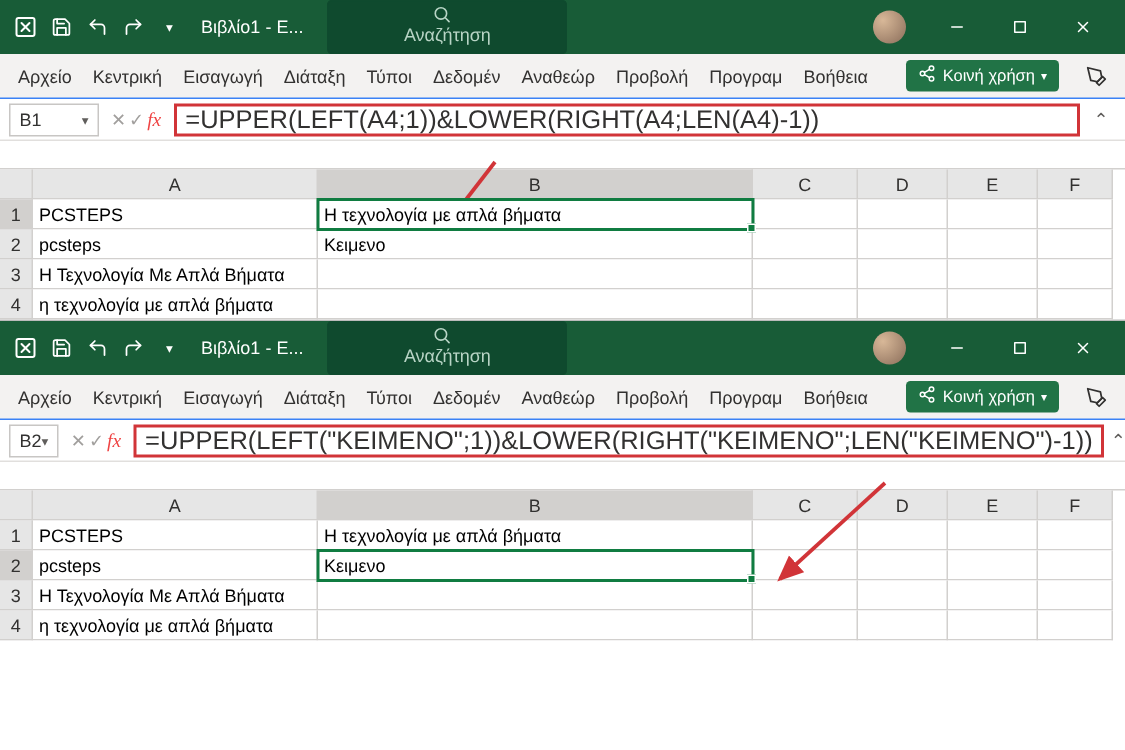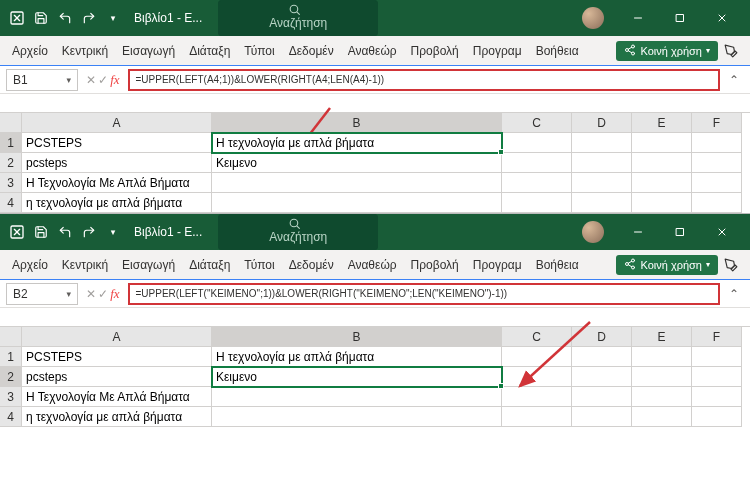--- a/index.html
+++ b/index.html
@@ -12,30 +12,30 @@
   .tb-title { margin-left: 12px; font-size: 12px; white-space: nowrap; }
   .searchbox { margin-left: 16px; background: #0f4a2e; border: 1px solid #0f4a2e; border-radius: 3px; display: flex; align-items: center; padding: 2px 10px; height: 36px; width: 160px; color: #b8d4c5; flex-direction: column; }
   .searchbox span.sicon { margin-right: 8px; display: inline-flex; }
   .tb-fill { flex: 1; }
   .avatar { width: 22px; height: 22px; border-radius: 50%; background: radial-gradient(circle at 30% 30%, #d8b898, #8a6d5a); margin: 0 14px; }
   .winctrl { display: flex; gap: 2px; }
   .winbtn { width: 40px; height: 36px; display: flex; align-items: center; justify-content: center; color: #fff; }
   
   .ribbon { display: flex; align-items: center; height: 30px; background: #f3f2f1; border-bottom: 1px solid #3b82f6; padding: 0 6px; gap: 2px; font-size: 12px; color: #323130; }
   .rtab { padding: 4px 6px; white-space: nowrap; cursor: pointer; }
-  .share { margin-left: auto; display: flex; gap: 0; align-items: center; }
+  .share { margin-left: auto; display: flex; gap: 12px; align-items: center; }
   .sharebtn { background: #217346; color: #fff; padding: 3px 8px; border-radius: 3px; display: flex; align-items: center; gap: 4px; font-size: 11px; }
   .penbtn { width: 26px; height: 22px; background: #f3f2f1; display: flex; align-items: center; justify-content: center; }
   
   .fbar { display: flex; align-items: center; height: 28px; background: #fff; border-bottom: 1px solid #e1dfdd; padding: 2px 6px; gap: 4px; }
-  .namebox { width: 72px; height: 22px; border: 1px solid #c8c6c4; display: flex; align-items: center; padding: 0 6px; font-size: 12px; color: #323130; }
+  .namebox { width: 60px; height: 22px; border: 1px solid #c8c6c4; display: flex; align-items: center; padding: 0 6px; font-size: 12px; color: #323130; }
   .namebox .dd { margin-left: auto; color: #605e5c; font-size: 9px; }
   .fbtns { display: flex; gap: 2px; align-items: center; color: #a19f9d; padding: 0 4px; }
   .fbtns .fx { color: #ef4444; font-style: italic; font-family: 'Times New Roman', serif; font-size: 13px; }
-  .formula { flex: 1; height: 22px; border: 2px solid #d13438; display: flex; align-items: center; padding: 0 6px; font-size: 10px; color: #323130; }
+  .formula { flex: 1; height: 22px; border: 2px solid #d13438; display: flex; align-items: center; padding: 0 6px; font-size: 17px; color: #323130; }
   .collapse { width: 20px; display: flex; align-items: center; justify-content: center; color: #605e5c; }
   .gap { height: 18px; background: #fff; }
   
   .grid { display: grid; grid-template-columns: 22px 190px 290px 70px 60px 60px 50px; border-top: 1px solid #d2d0ce; font-size: 12px; }
   .colhdr, .rowhdr { background: #e6e6e6; border-right: 1px solid #d2d0ce; border-bottom: 1px solid #d2d0ce; text-align: center; color: #323130; height: 20px; line-height: 20px; }
   .corner { background: #e6e6e6; border-right: 1px solid #d2d0ce; border-bottom: 1px solid #d2d0ce; height: 20px; }
   .cell { border-right: 1px solid #d2d0ce; border-bottom: 1px solid #d2d0ce; height: 20px; line-height: 20px; padding: 0 4px; color: #000000; background: #fff; white-space: nowrap; overflow: visible; position: relative; }
   .sel { outline: 2px solid #107c41; outline-offset: -1px; z-index: 2; }
   .rowhdr.selr, .colhdr.selc { background: #d2d0ce; }
   .selhandle { position: absolute; right: -3px; bottom: -3px; width: 6px; height: 6px; background: #107c41; border: 1px solid #fff; z-index: 3; }

